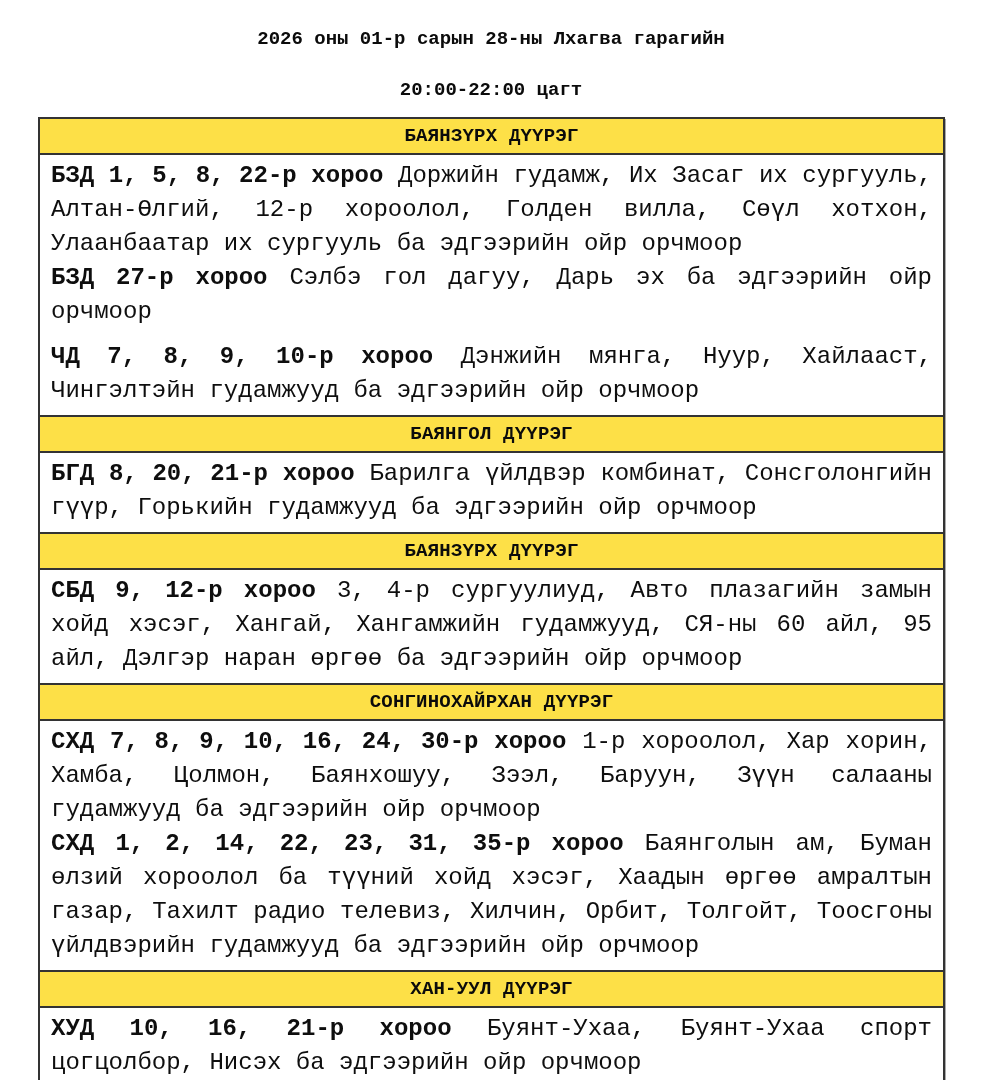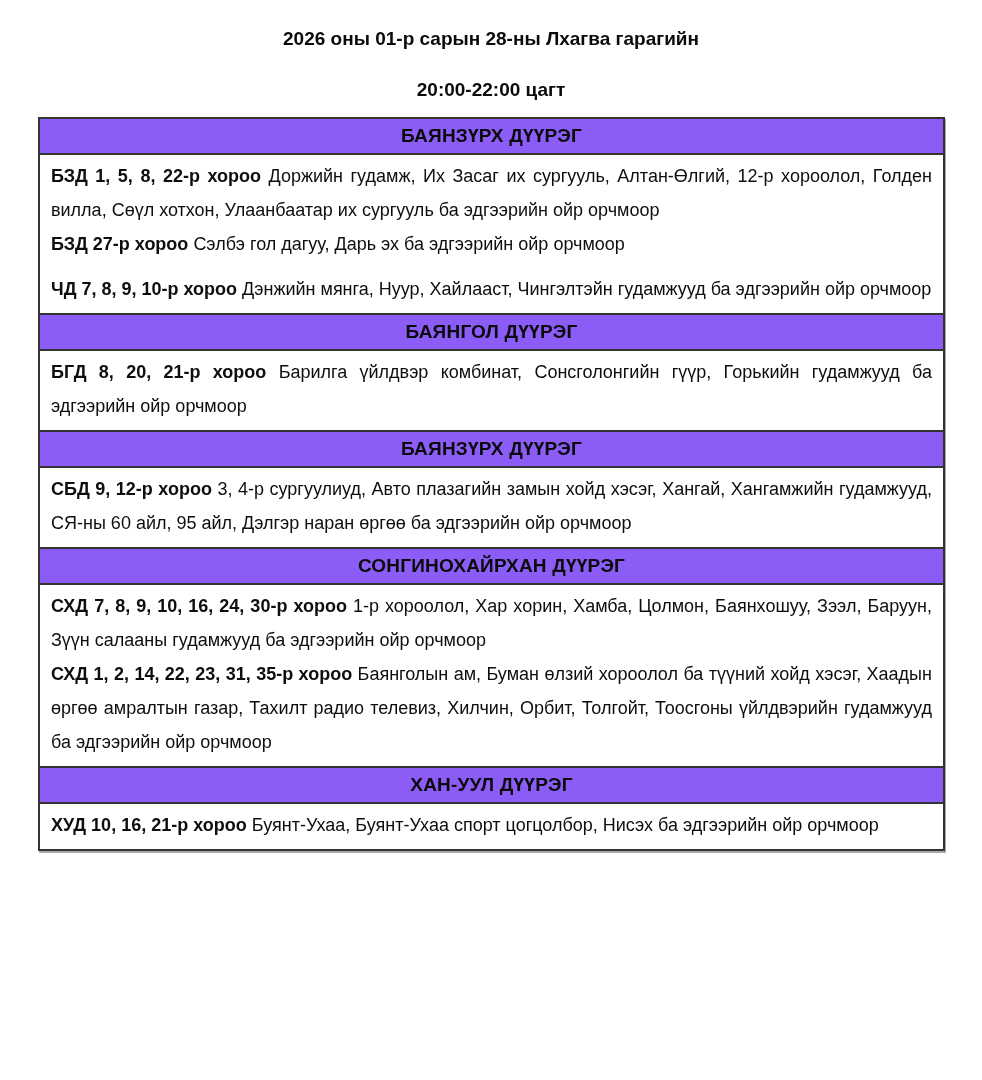--- a/index.html
+++ b/index.html
@@ -4,58 +4,58 @@
 <style>
   * { margin: 0; padding: 0; box-sizing: border-box; }
   html, body { background: #ffffff; }
   body {
     width: 982px;
     height: 1080px;
     font-family: "Liberation Sans", "DejaVu Sans", sans-serif;
     color: #111111;
     overflow: hidden;
   }
-  .page { width: 982px; height: 1080px; padding-top: 27px; }
+  .page { width: 982px; height: 1080px; padding-top: 27px; font-family: Liberation Mono, monospace; }
 
   .title {
     text-align: center;
     font-weight: bold;
     font-size: 19px;
     line-height: 24px;
     color: #0b0b0b;
   }
   .title + .title { margin-top: 27px; }
 
   .schedule-table {
     margin: 15px 37px 0 38px;
     border: 2px solid #333333;
     box-shadow: 1px 2px 0 #aaaaaa;
     background: #ffffff;
   }
 
   .district-header {
-    background: #8b5cf6;
+    background: #fde047;
     border-top: 2px solid #333333;
     border-bottom: 2px solid #333333;
     text-align: center;
     font-weight: bold;
     font-size: 19px;
     line-height: 24px;
     padding: 5px 6px;
     letter-spacing: 0.2px;
     color: #0b0b0b;
   }
   .district-header:first-child { border-top: none; }
 
   .district-body {
     padding: 4px 11px 7px 11px;
     background: #ffffff;
   }
   .entry {
-    font-size: 18px;
+    font-size: 24px;
     line-height: 34px;
     text-align: justify;
     color: #0e0e0e;
   }
   .entry b { font-weight: bold; }
   .entry b::after { content: "\00a0"; }
 </style>
 </head>
 <body>
 

